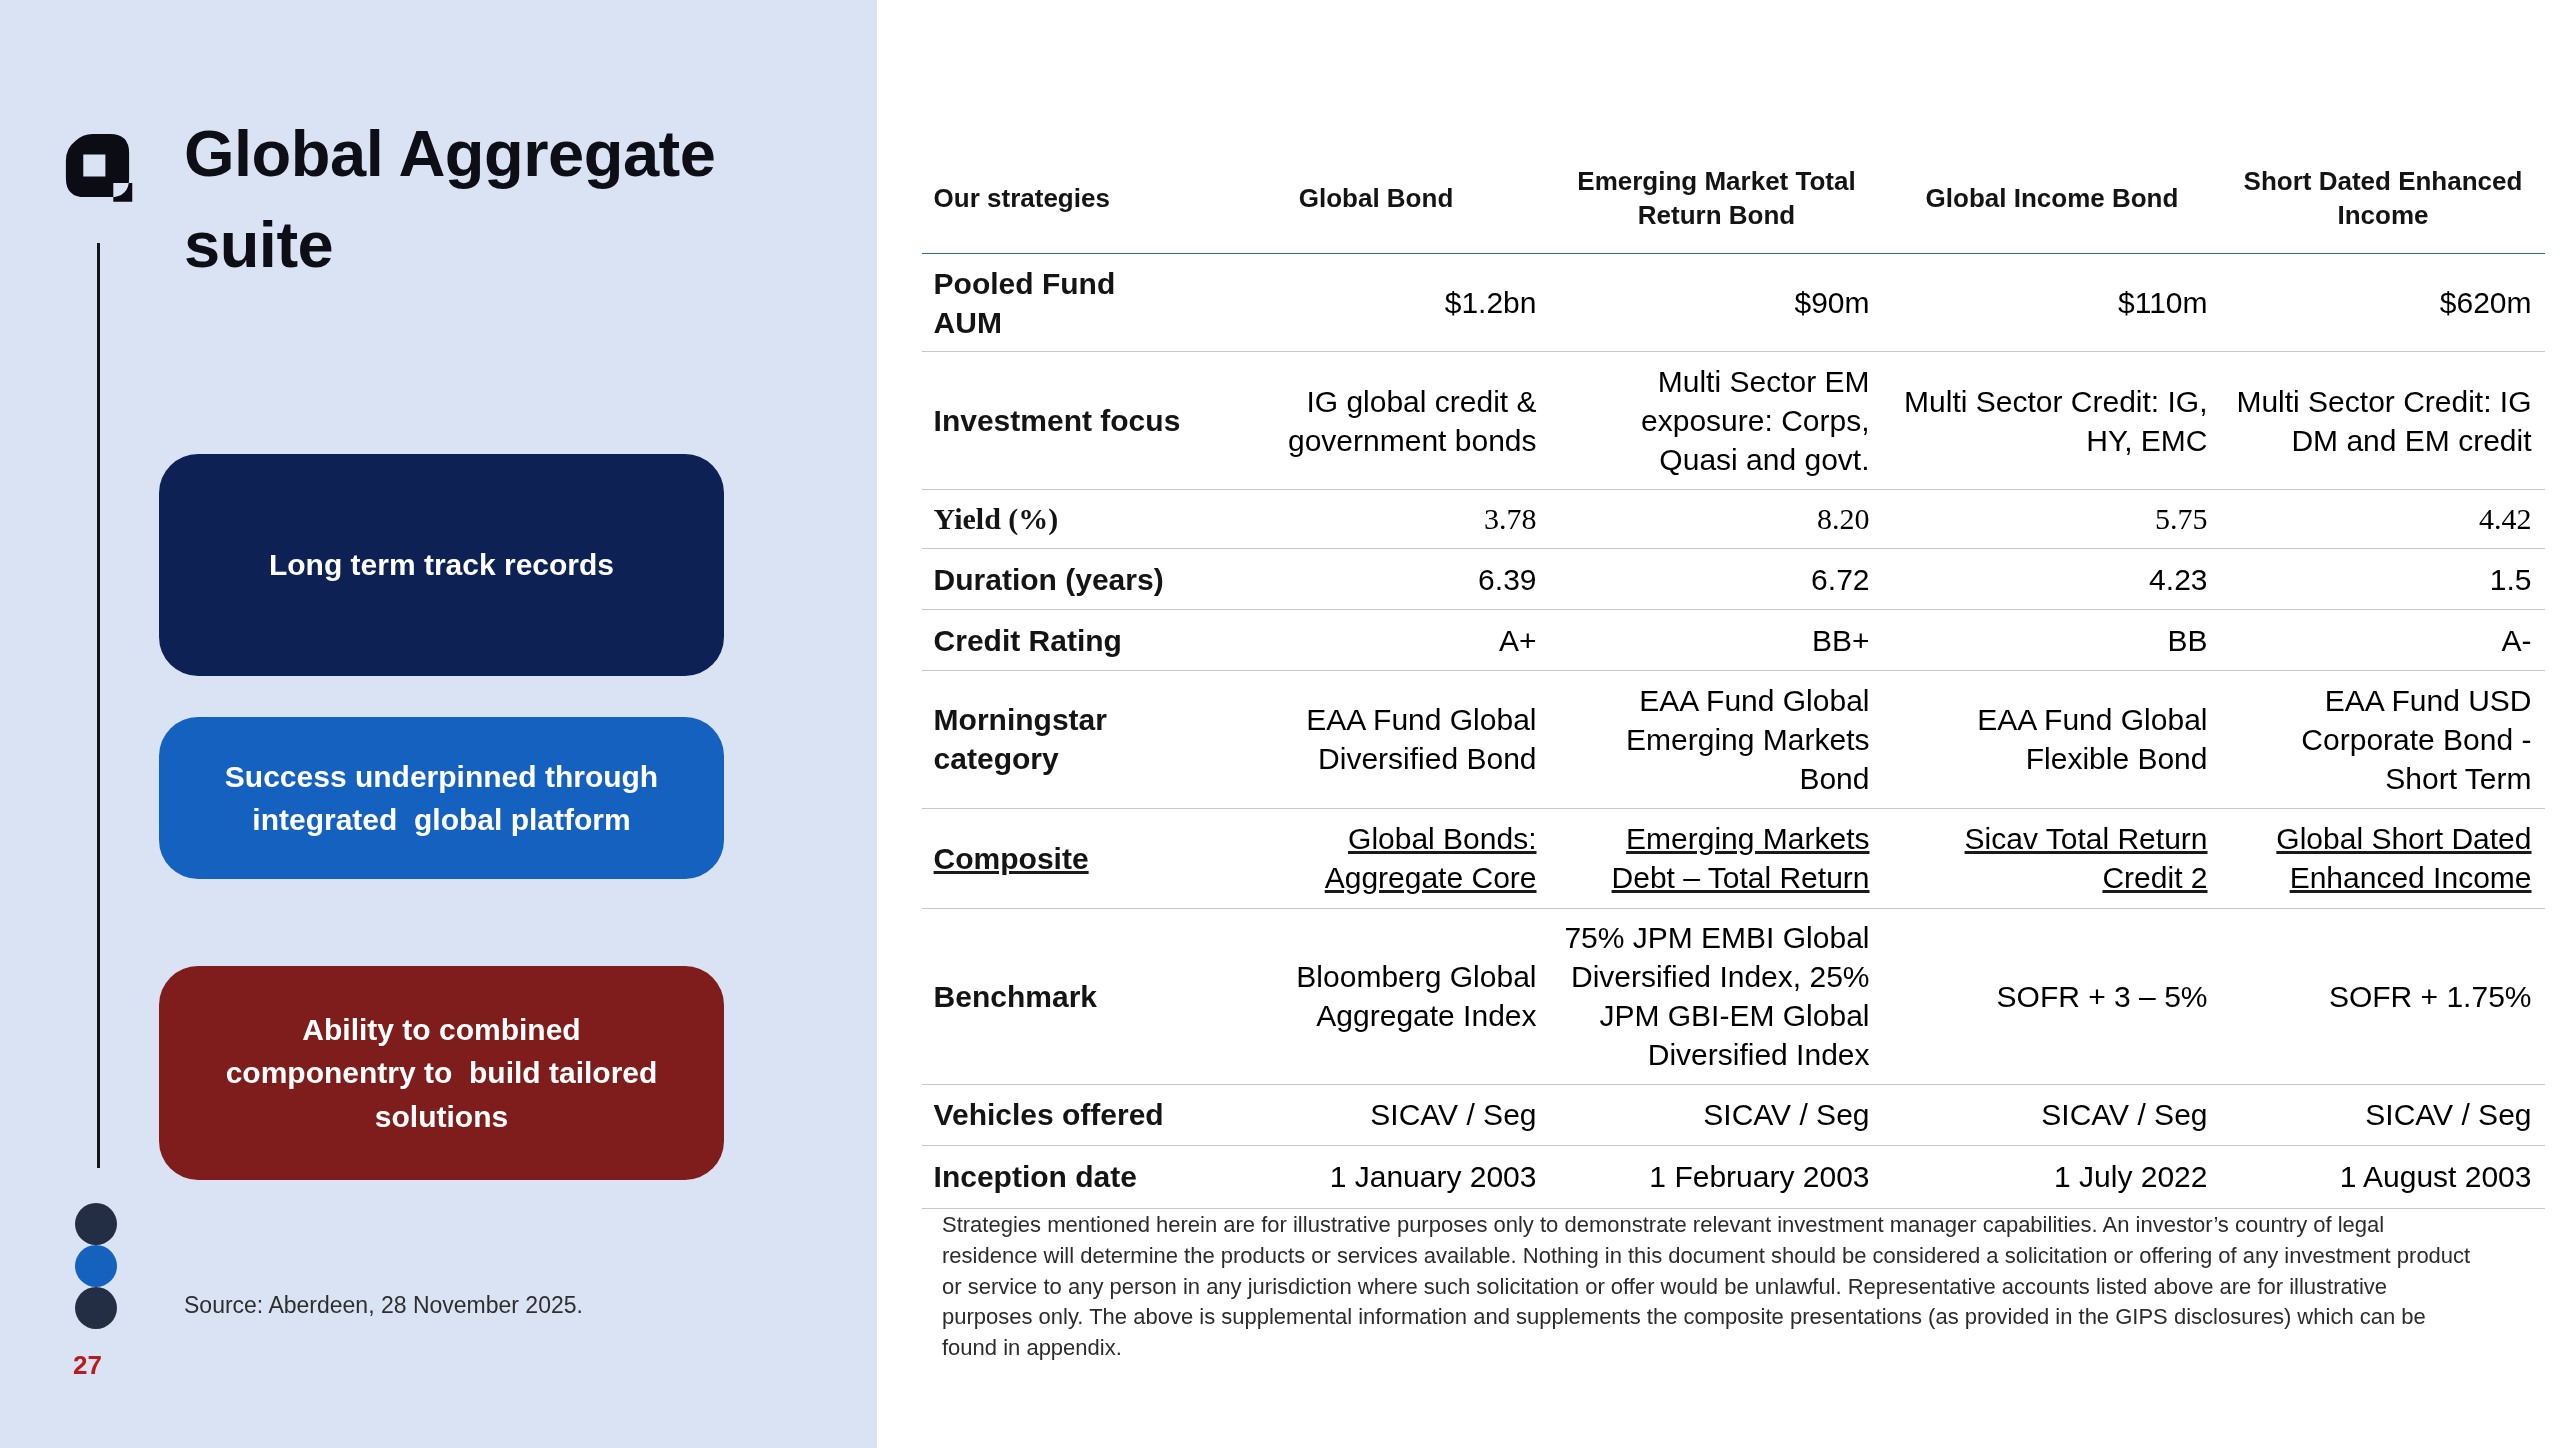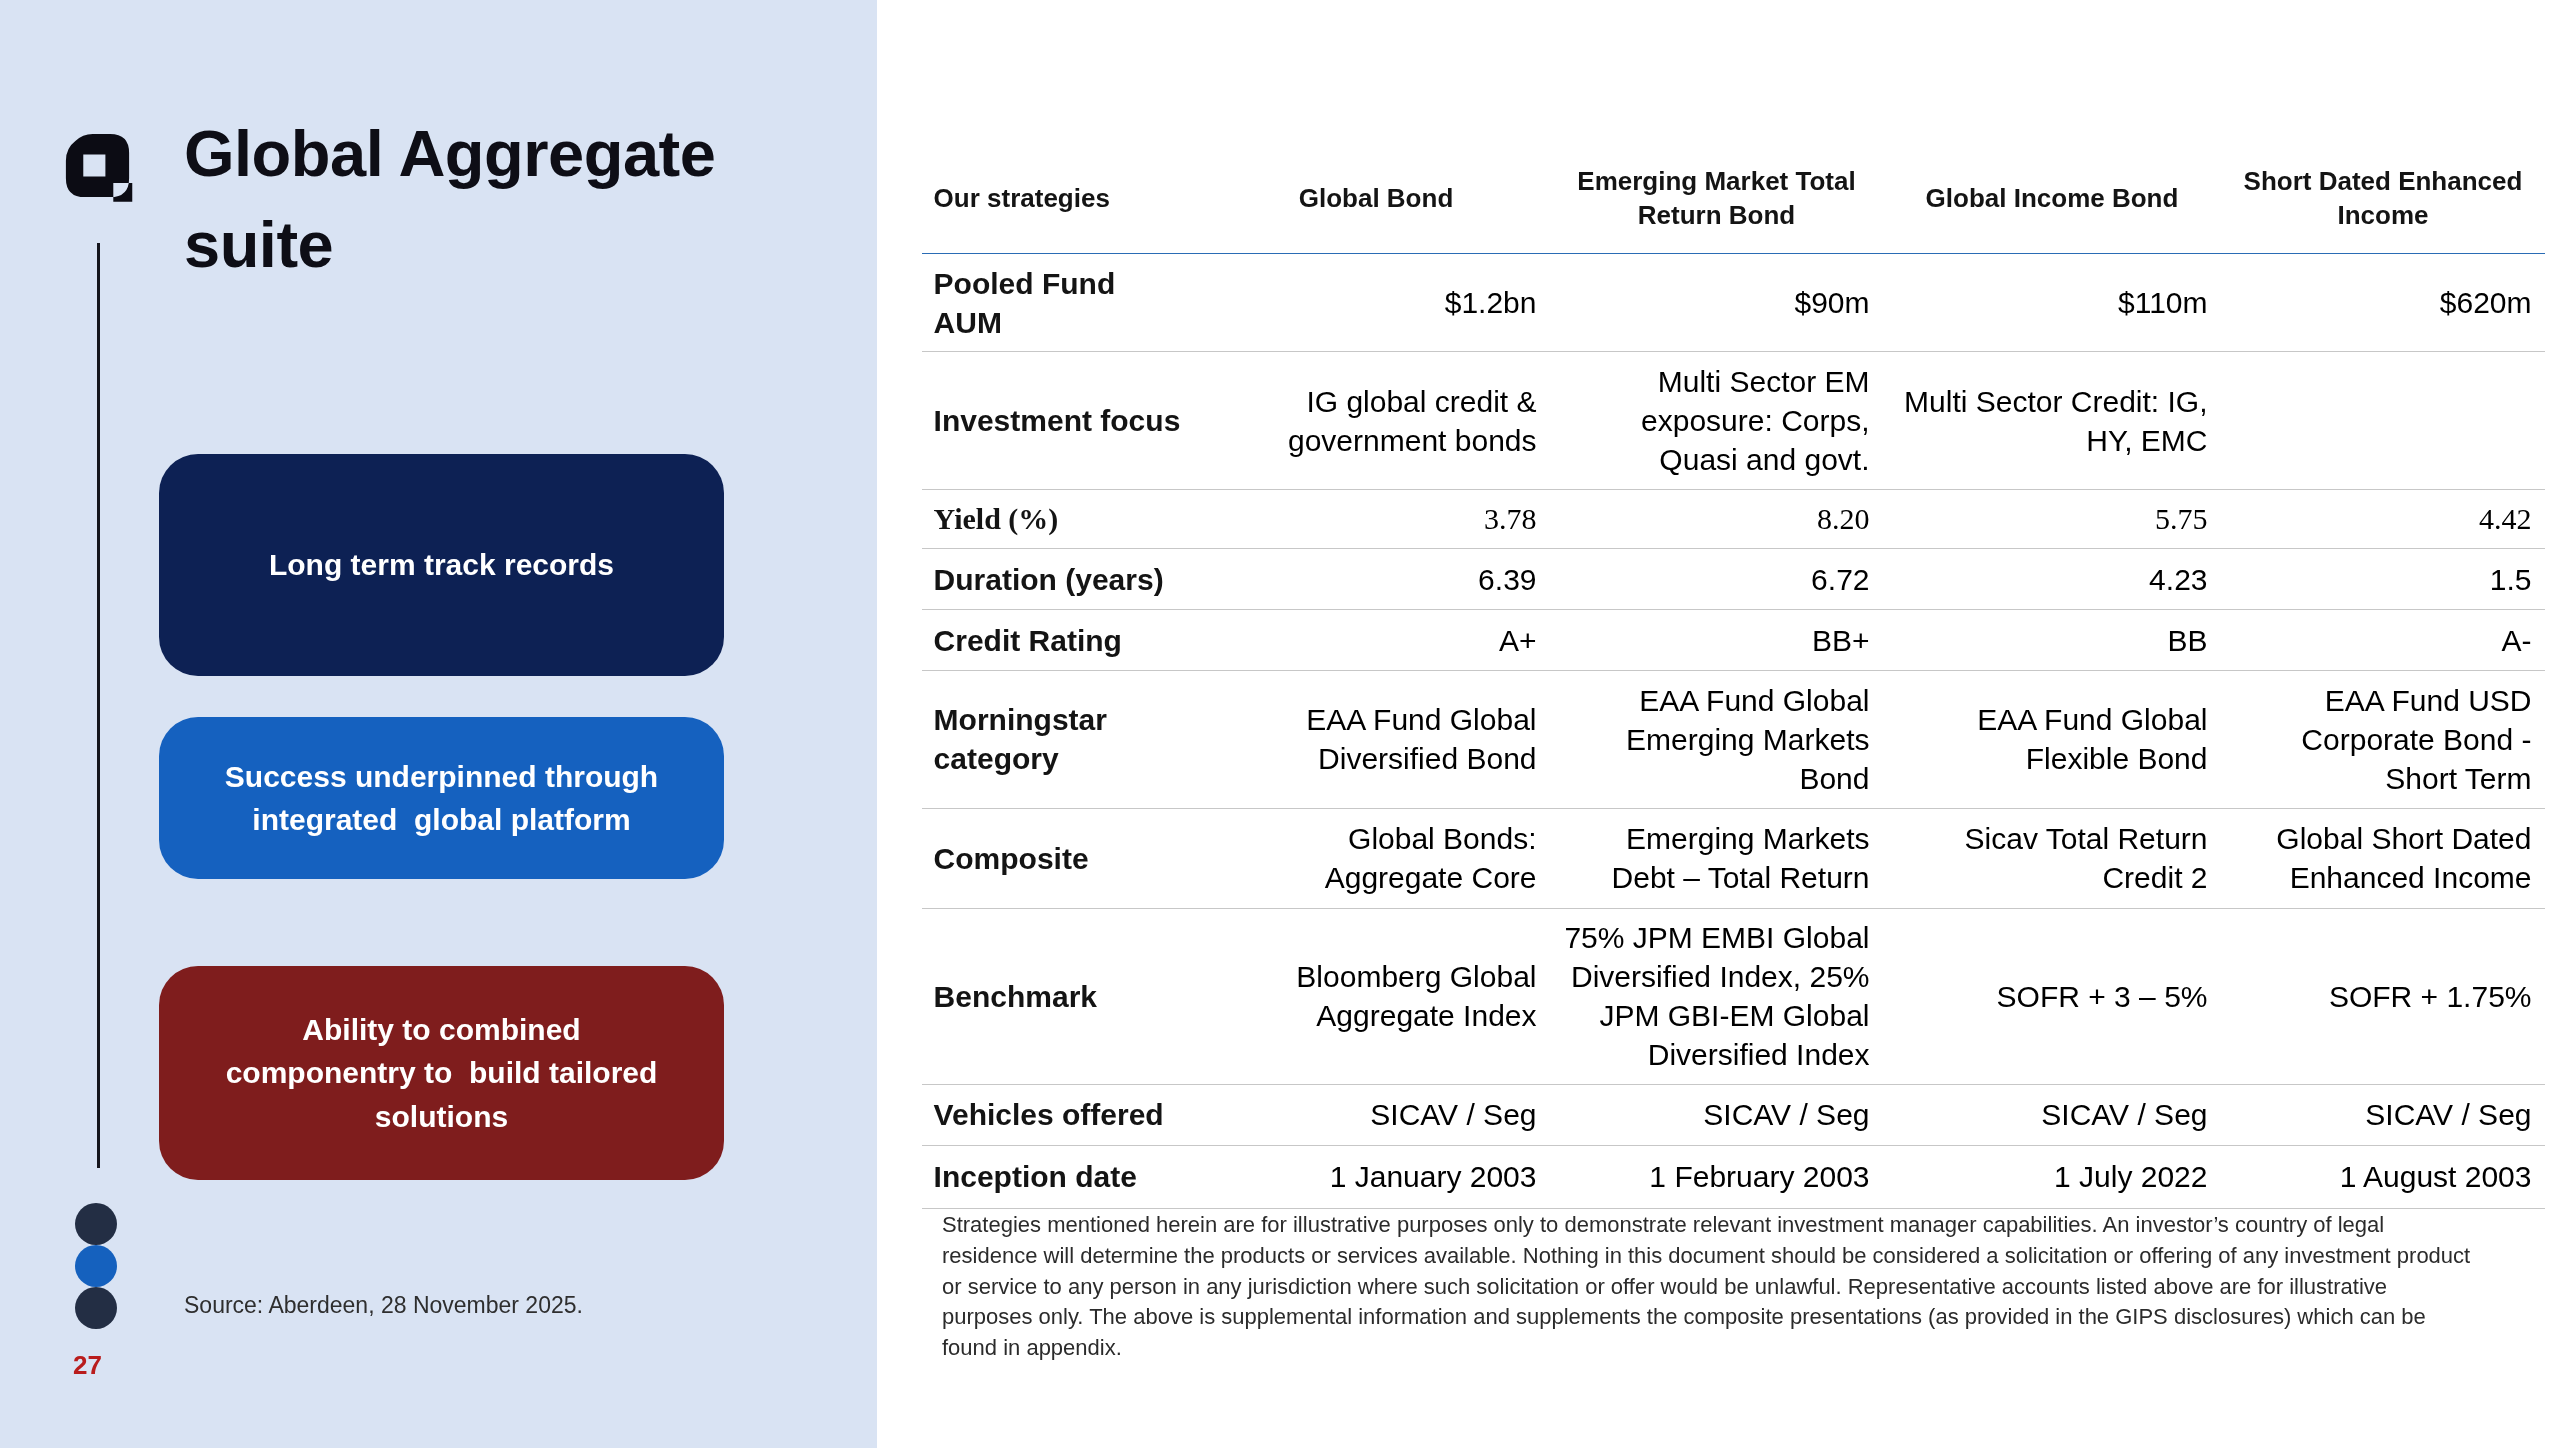--- a/index.html
+++ b/index.html
@@ -41,21 +41,21 @@
   .trow{border-bottom:1px solid #c7c7c7;}
   .cell{font-size:30px;line-height:1.3;padding:9.7px 13.5px;box-sizing:border-box;}
   .cell.label{font-weight:700;text-align:left;padding-left:11.6px;color:#141414;}
   .cell.value{font-weight:400;text-align:right;color:#000000;}
   .trow:nth-child(1){min-height:56px;}
   .trow:nth-child(2){min-height:135px;}
   .trow:nth-child(3){min-height:56px;font-family:Liberation Serif, serif;}
   .trow:nth-child(4){min-height:60px;}
   .trow:nth-child(5){min-height:60px;}
   .trow:nth-child(6){min-height:133px;}
-  .trow:nth-child(7){min-height:99px;}
+  .trow:nth-child(7){min-height:99px;text-decoration:underline;}
   .trow:nth-child(8){min-height:172px;}
   .trow:nth-child(9){min-height:60px;}
   .trow:nth-child(10){min-height:62px;}
 
   .disclaimer{
     position:absolute;left:942px;top:1210px;width:1536px;
     font-size:22px;line-height:1.4;color:#2b2b2b;
   }
 </style>
 </head>
@@ -105,20 +105,21 @@
         <div class="cell value">$1.2bn</div>
         <div class="cell value">$90m</div>
         <div class="cell value">$110m</div>
         <div class="cell value">$620m</div>
       </div>
       <div class="trow">
         <div class="cell label">Investment focus</div>
         <div class="cell value">IG global credit &amp; government bonds</div>
         <div class="cell value">Multi Sector EM exposure: Corps, Quasi and govt.</div>
         <div class="cell value">Multi Sector Credit: IG, HY, EMC</div>
+        <div class="cell value">Multi Sector Credit: IG DM and EM credit</div>
       </div>
       <div class="trow">
         <div class="cell label">Yield (%)</div>
         <div class="cell value">3.78</div>
         <div class="cell value">8.20</div>
         <div class="cell value">5.75</div>
         <div class="cell value">4.42</div>
       </div>
       <div class="trow">
         <div class="cell label">Duration (years)</div>

